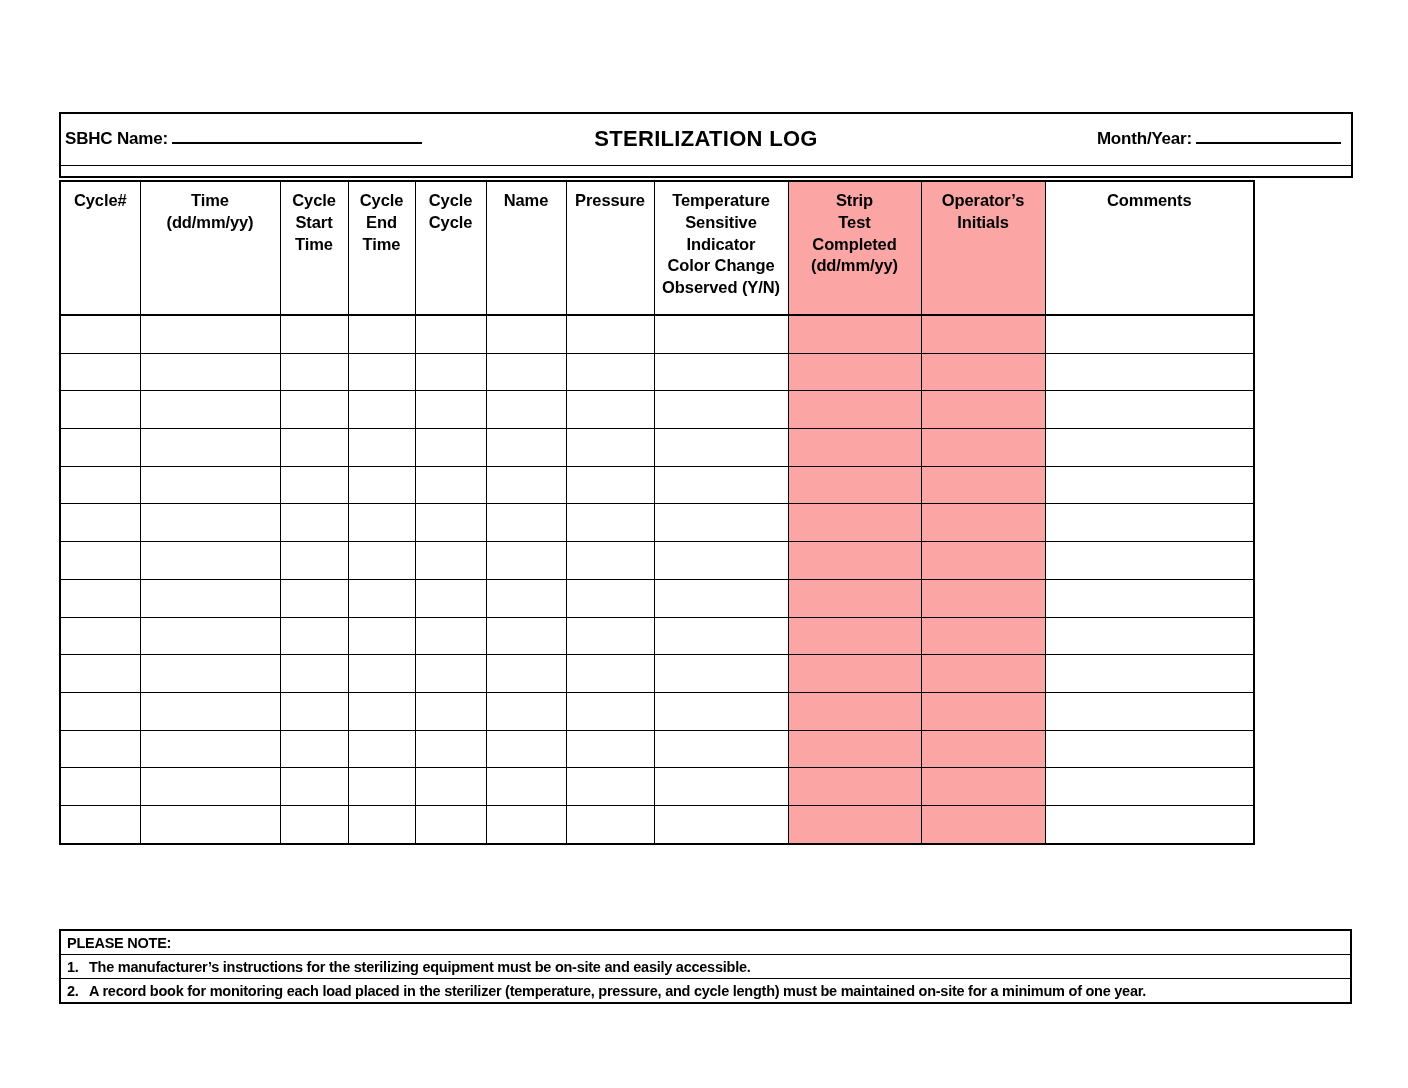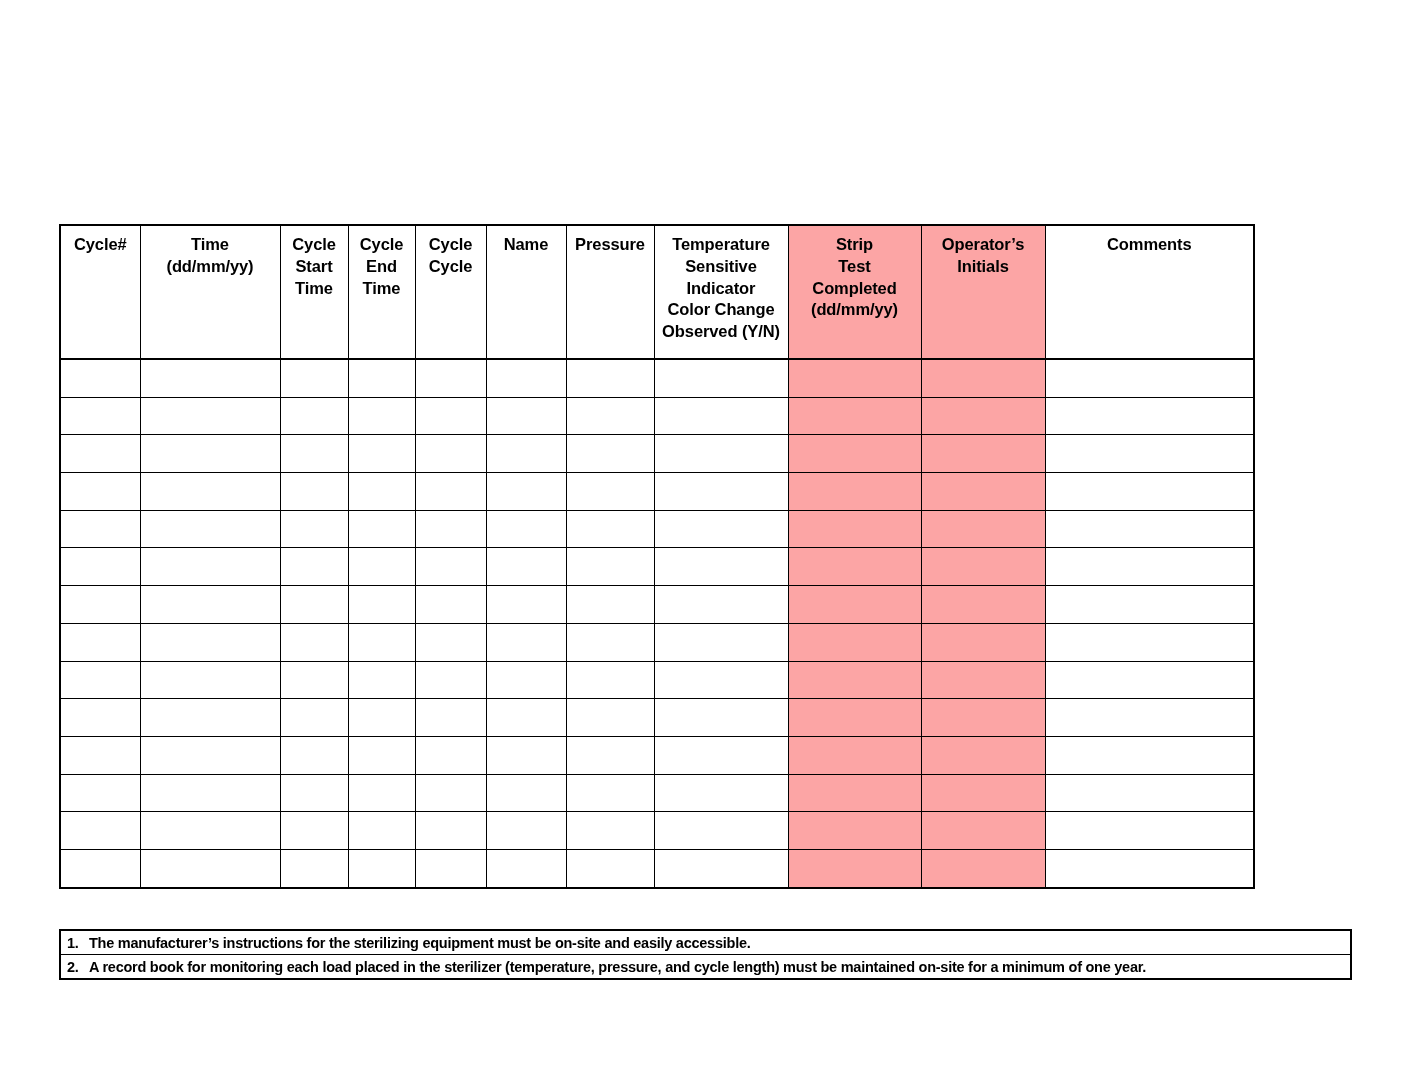--- a/index.html
+++ b/index.html
@@ -92,21 +92,20 @@
   }
 
   
   .log-table {
     position: absolute;
     left: 59px;
     top: 180px;
     width: 1034px;
     border-collapse: collapse;
     table-layout: fixed;
-    margin-top: 44px;
   }
   .log-table th,
   .log-table td {
     border: 1px solid #000;
     padding: 0;
     vertical-align: top;
     background: #ffffff;
   }
   .log-table thead th {
     height: 124px;
@@ -169,20 +168,34 @@
   }
   .note-box tr:first-child td { border-top: none; }
   .note-box tr:last-child  td { border-bottom: none; }
   .note-num { display: inline-block; min-width: 22px; }
 </style>
 </head>
 <body>
 
 <div id="page">
 
+  <div class="header-box">
+    <div class="header-row-top">
+      <span class="hdr-left">
+        <span>SBHC Name:</span><span class="blank-line bl-name"></span>
+      </span>
+
+      <div class="hdr-title">STERILIZATION LOG</div>
+
+      <span class="hdr-right">
+        <span>Month/Year:</span><span class="blank-line bl-month"></span>
+      </span>
+    </div>
+    <div class="header-row-bottom"></div>
+  </div>
 
   <table class="log-table">
     <colgroup>
       <col style="width:80px">
       <col style="width:140px">
       <col style="width:68px">
       <col style="width:67px">
       <col style="width:71px">
       <col style="width:80px">
       <col style="width:88px">
@@ -424,20 +437,23 @@
           <td class="alt-col"></td>
           <td class="alt-col alt-b"></td>
           <td></td>
         </tr>
       </tbody>
   </table>
 
   <table class="note-box">
     <tbody>
       <tr>
+        <td>PLEASE NOTE:</td>
+      </tr>
+      <tr>
         <td><span class="note-num">1.</span><span>The manufacturer’s instructions for the sterilizing equipment must be on-site and easily accessible.</span></td>
       </tr>
       <tr>
         <td><span class="note-num">2.</span><span>A record book for monitoring each load placed in the sterilizer (temperature, pressure, and cycle length) must be maintained on-site for a minimum of one year.</span></td>
       </tr>
     </tbody>
   </table>
 
 </div>
 

